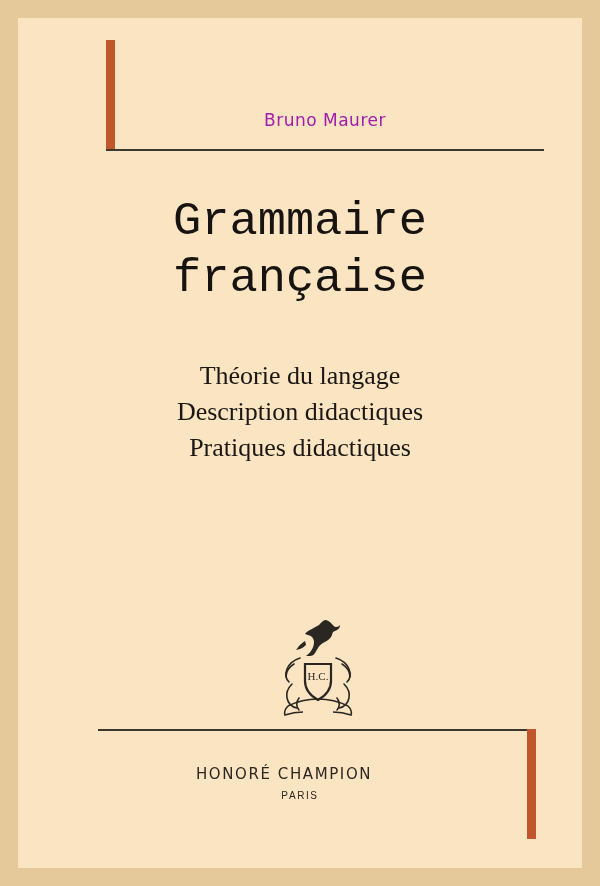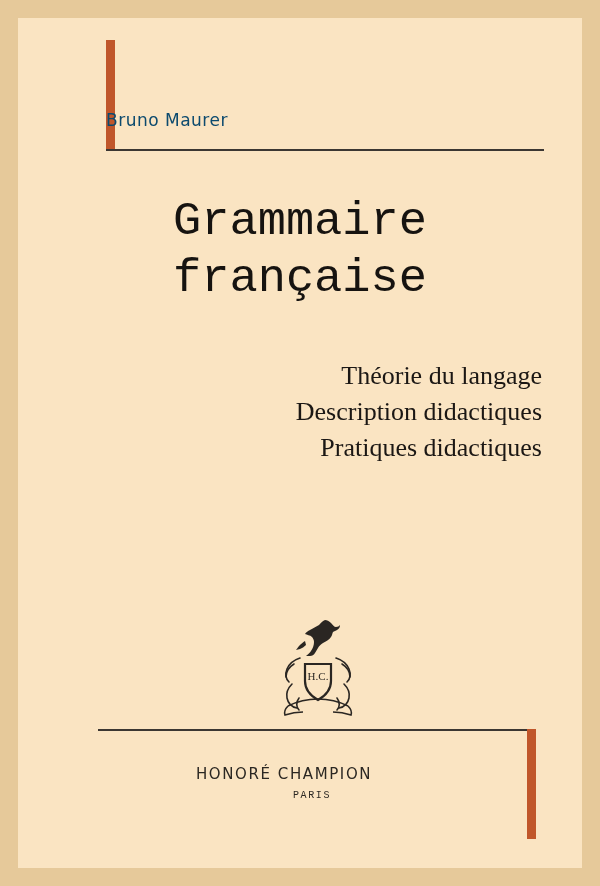--- a/index.html
+++ b/index.html
@@ -74,24 +74,25 @@
     width: 9px;
     height: 110px;
     background: #c0562a;
   }
 
   .author {
     position: absolute;
     left: 88px;
     top: 92px;
     width: 438px;
+    text-align: center;
     font-family: "DejaVu Sans", sans-serif;
     font-size: 17px;
     letter-spacing: 0.5px;
-    color: #0c4a6e;
+    color: #a21caf;
   }
 
   .title {
     position: absolute;
     left: 40px;
     top: 175px;
     width: 484px;
     text-align: center;
     color: #161310;
     font-family: Liberation Mono, monospace;
@@ -107,21 +108,21 @@
     position: absolute;
     left: 40px;
     top: 340px;
     width: 484px;
     text-align: center;
     color: #1b1714;
     font-family: "Liberation Serif", serif;
     font-size: 26px;
     line-height: 1.38;
   }
-  .subtitle div { white-space: nowrap; text-align: right; }
+  .subtitle div { white-space: nowrap; }
 
   
   .crest {
     position: absolute;
     left: 246px;
     top: 596px;
     width: 108px;
     height: 104px;
     color: #a21caf;
   }
@@ -133,25 +134,25 @@
     top: 747px;
     width: 484px;
     text-align: center;
     font-family: "DejaVu Sans", sans-serif;
     font-size: 15px;
     letter-spacing: 1.6px;
     color: #2b2722;
   }
   .city {
     position: absolute;
-    left: 52px;
+    left: 40px;
     top: 772px;
     width: 484px;
     text-align: center;
-    font-family: Liberation Mono, monospace;
+    font-family: Liberation Sans, sans-serif;
     font-size: 10px;
     letter-spacing: 1.6px;
     color: #2b2722;
   }
 </style>
 </head>
 <body>
 
 <div class="cover">
   <div class="page">

